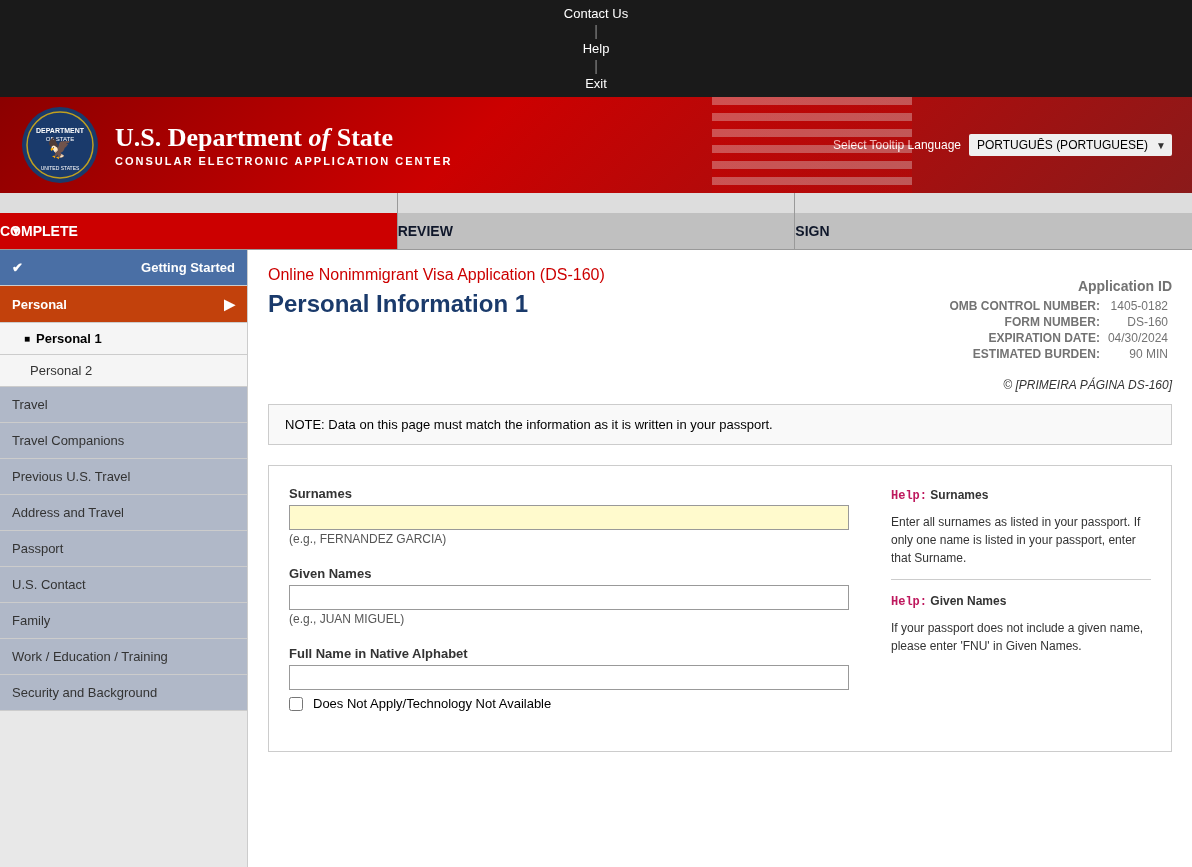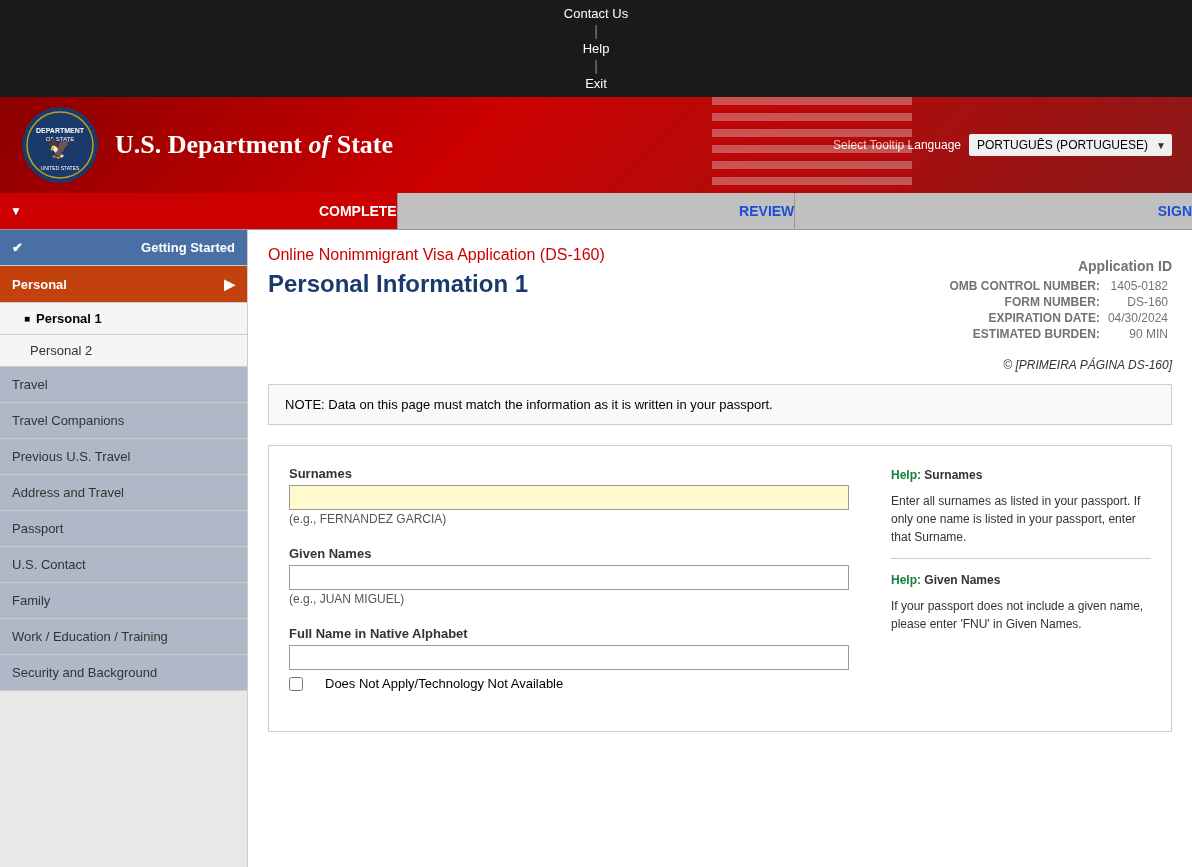--- a/index.html
+++ b/index.html
@@ -94,42 +94,43 @@
     }
 
     
     .nav-tabs {
       display: flex;
       background: #ddd;
       border-bottom: 1px solid #999;
     }
     .nav-tab {
       flex: 1;
-      text-align: right;
+      text-align: left;
       padding: 10px 0;
       font-weight: bold;
       font-size: 14px;
       cursor: pointer;
       position: relative;
+      margin-top: 20px;
     }
     .nav-tab.active {
       background: #cc0000;
       color: #fff;
     }
     .nav-tab.active::before {
       content: '▼';
       position: absolute;
       left: 10px;
       top: 50%;
       transform: translateY(-50%);
       font-size: 12px;
     }
     .nav-tab.inactive {
       background: #c0c0c0;
-      color: #1d4ed8;
+      color: #0f172a;
     }
     .nav-tab-divider {
       width: 1px;
       background: #999;
     }
 
     
     .main-layout {
       display: flex;
       min-height: 700px;
@@ -272,21 +273,22 @@
     }
     .help-panel {
       width: 260px;
       flex-shrink: 0;
       font-size: 12px;
       color: #333;
       line-height: 1.5;
     }
     .help-title {
       font-weight: bold;
-      color: #15803d;
+      color: #be185d;
+      font-family: Liberation Mono, monospace;
     }
 
     .field-group {
       margin-bottom: 20px;
     }
     .field-label {
       font-size: 13px;
       font-weight: bold;
       color: #333;
       margin-bottom: 4px;
@@ -304,21 +306,21 @@
     }
     .field-hint {
       font-size: 12px;
       color: #555;
       margin-top: 2px;
     }
 
     .checkbox-row {
       display: flex;
       align-items: center;
-      gap: 22px;
+      gap: 10px;
       margin-top: 6px;
     }
     .checkbox-row input[type="checkbox"] {
       width: 14px;
       height: 14px;
     }
     .checkbox-row label {
       font-size: 13px;
     }
 
@@ -364,20 +366,21 @@
     <circle cx="40" cy="40" r="33" fill="#1a3a6b" stroke="#c0a020" stroke-width="1.5"></circle>
     <text x="40" y="28" text-anchor="middle" fill="#fff" font-size="7" font-weight="bold">DEPARTMENT</text>
     <text x="40" y="36" text-anchor="middle" fill="#fff" font-size="6">OF STATE</text>
     <text x="40" y="50" text-anchor="middle" fill="#ffd700" font-size="20">🦅</text>
     <text x="40" y="65" text-anchor="middle" fill="#fff" font-size="5">UNITED STATES</text>
   </svg>
   <div class="header-text">
     <div class="dept-name">
       U.S. Department <em>of</em> State
     </div>
+    <div class="sub-title">CONSULAR ELECTRONIC APPLICATION CENTER</div>
   </div>
   <div class="header-tooltip">
     <span>Select Tooltip Language</span>
     <div class="select-wrapper">
       <select>
         <option>PORTUGUÊS (PORTUGUESE)</option>
         <option>ENGLISH</option>
         <option>ESPAÑOL (SPANISH)</option>
         <option>FRANÇAIS (FRENCH)</option>
       </select>

